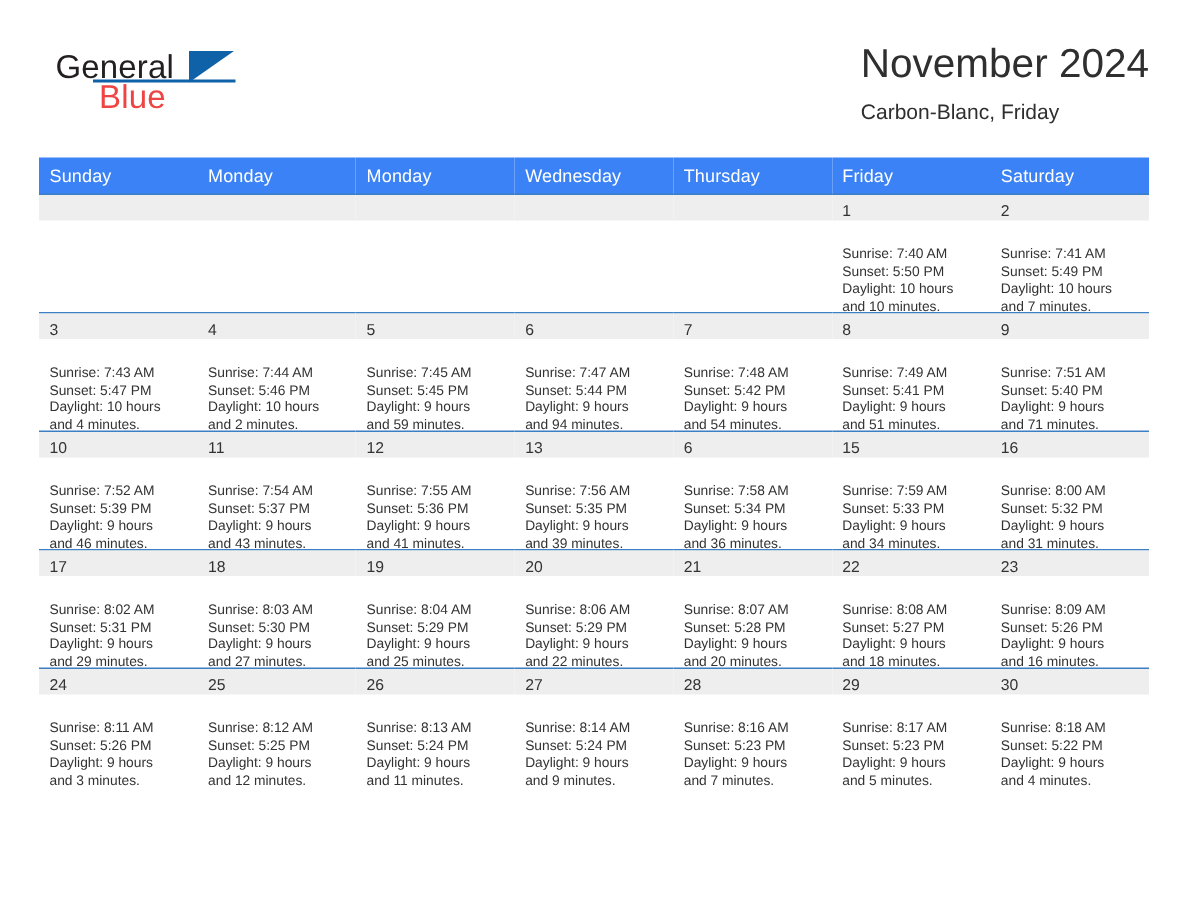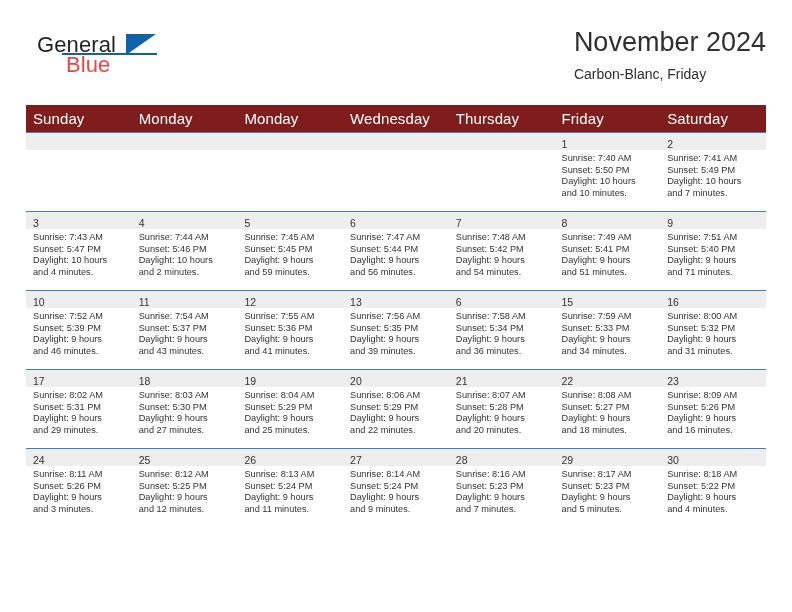--- a/index.html
+++ b/index.html
@@ -98,23 +98,23 @@
   
   .calendar {
     position: absolute;
     left: 26px;
     top: 105px;
     width: 740px;
     border-collapse: collapse;
     table-layout: fixed;
   }
   .calendar th {
-    background: #7f1d1d;
+    background: #3b82f6;
     color: #ffffff;
-    font-size: 15px;
+    font-size: 12px;
     font-weight: normal;
     text-align: left;
     padding: 5px 0 5px 7px;
     height: 12px;
     letter-spacing: .1px;
   }
   .calendar td {
     vertical-align: top;
     padding: 0;
     border-top: 1px solid #3c7fc4;
@@ -133,21 +133,21 @@
     height: 17px;
     padding: 1px 0 0 7px;
     box-sizing: border-box;
   }
   .day-num {
     font-size: 10.5px;
     color: #333333;
     line-height: 15px;
   }
   .cell-body {
-    padding: 3px 6px 0 7px;
+    padding: 17px 6px 0 7px;
   }
   .cell-line {
     font-size: 9.2px;
     line-height: 11.7px;
     color: #333333;
     white-space: nowrap;
   }
   td.empty .day-band {
     background: #eeeeee;
   }
@@ -278,21 +278,21 @@
               </div>
             </div>
           </td>
           <td>
             <div class="cell-inner">
               <div class="day-band"><span class="day-num">6</span></div>
               <div class="cell-body">
                 <div class="cell-line">Sunrise: 7:47 AM</div>
                 <div class="cell-line">Sunset: 5:44 PM</div>
                 <div class="cell-line">Daylight: 9 hours</div>
-                <div class="cell-line">and 56 minutes.</div>
+                <div class="cell-line">and 94 minutes.</div>
               </div>
             </div>
           </td>
           <td>
             <div class="cell-inner">
               <div class="day-band"><span class="day-num">7</span></div>
               <div class="cell-body">
                 <div class="cell-line">Sunrise: 7:48 AM</div>
                 <div class="cell-line">Sunset: 5:42 PM</div>
                 <div class="cell-line">Daylight: 9 hours</div>

